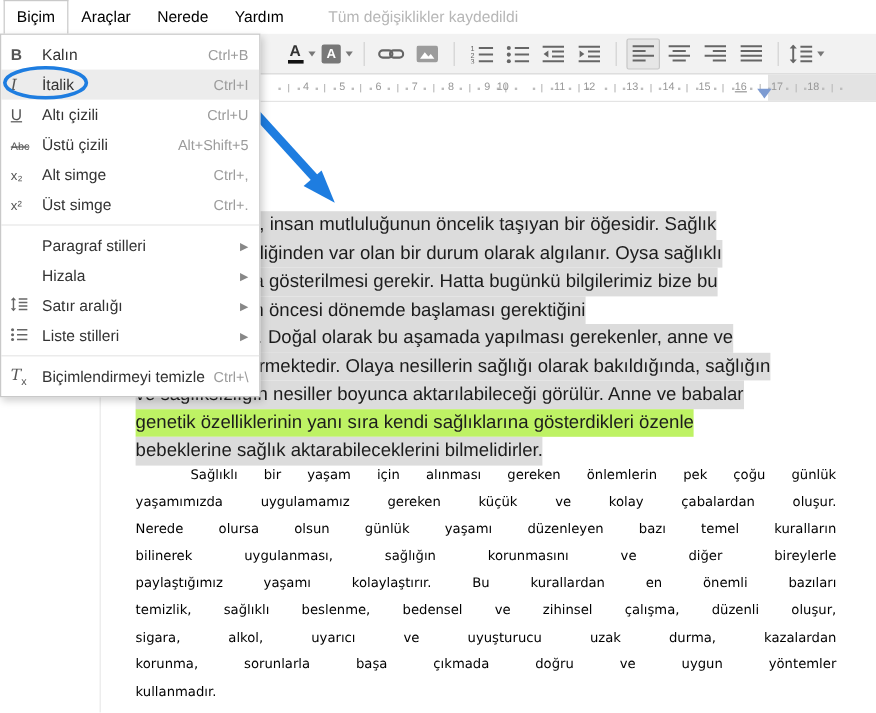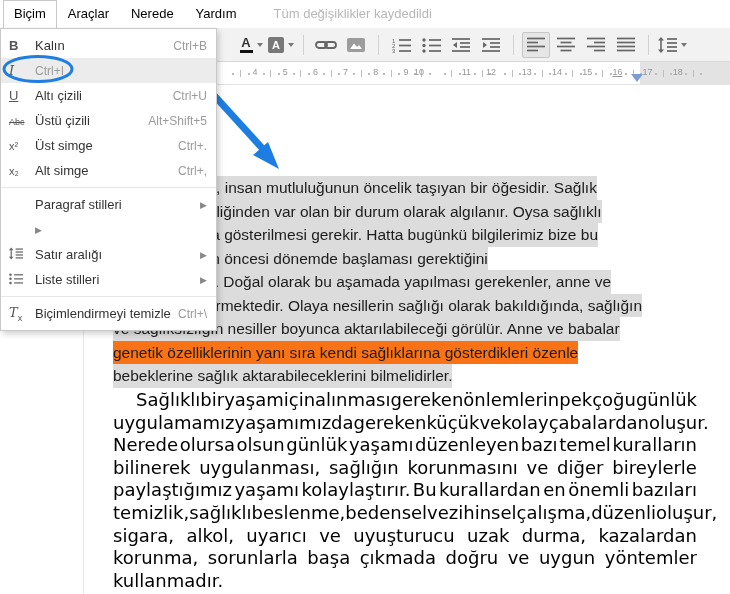--- a/index.html
+++ b/index.html
@@ -33,21 +33,21 @@
   .tick-dot{position:absolute;top:11px;width:2px;height:2px;background:#bdbdbd;}
   .ruler-marker{position:absolute;top:12px;width:0;height:0;border-left:6px solid transparent;border-right:6px solid transparent;border-top:8px solid #7d9bd2;}
 
   
   .doc{position:absolute;top:85px;left:0;right:0;bottom:0;background:#fff;z-index:1;}
   .page-edge{position:absolute;left:83px;top:0;bottom:0;width:1px;background:#e9e9e9;}
   .p1-line{position:absolute;left:113px;white-space:pre;font-family:"Liberation Sans",sans-serif;
            font-size:15.5px;line-height:23.5px;color:#1c1c1c;}
   .p1-line .sel{display:inline-block;}
   .p2-line{position:absolute;left:113px;width:584px;height:22.6px;font-family:"DejaVu Sans",sans-serif;
-           font-size:18px;color:#000;white-space:pre;overflow:visible;}
+           font-size:11px;color:#000;white-space:pre;overflow:visible;}
   .p2-line.just{display:flex;justify-content:space-between;align-items:baseline;}
   .p2-ind{display:inline-block;width:24px;}
 
   
   .format-menu{position:absolute;left:0;top:28px;width:217px;background:#fff;border:1px solid #c9c9c9;
                box-shadow:2px 3px 6px rgba(0,0,0,.18);z-index:40;padding:4px 0;box-sizing:border-box;}
   .menu-row{height:25px;display:flex;align-items:center;padding:0 9px 0 8px;font-size:13px;color:#333;cursor:default;}
   .menu-row.hl{background:#ececec;}
   .m-ico{width:26px;color:#555;font-size:13px;flex:none;}
   .m-ico .ab{font-size:9px;text-decoration:line-through;}
@@ -282,26 +282,26 @@
   <div class="doc">
     <div class="page-edge"></div>
     <div>
         <div class="p1-line" style="top: 91px; left: 173px;"><span class="sel" style="background: rgb(220, 220, 220);">Sağlık, insan mutluluğunun öncelik taşıyan bir öğesidir. Sağlık</span></div>
         <div class="p1-line" style="top: 114.5px;"><span class="sel" style="background: rgb(220, 220, 220);">çoğu kez kendiliğinden var olan bir durum olarak algılanır. Oysa sağlıklı</span></div>
         <div class="p1-line" style="top: 138px;"><span class="sel" style="background: rgb(220, 220, 220);">olmak için çaba gösterilmesi gerekir. Hatta bugünkü bilgilerimiz bize bu</span></div>
         <div class="p1-line" style="top: 161.5px;"><span class="sel" style="background: rgb(220, 220, 220);">çabanın doğum öncesi dönemde başlaması gerektiğini</span></div>
         <div class="p1-line" style="top: 185px;"><span class="sel" style="background: rgb(220, 220, 220);">göstermektedir. Doğal olarak bu aşamada yapılması gerekenler, anne ve</span></div>
         <div class="p1-line" style="top: 208.5px;"><span class="sel" style="background: rgb(220, 220, 220);">babayı ilgilendirmektedir. Olaya nesillerin sağlığı olarak bakıldığında, sağlığın</span></div>
         <div class="p1-line" style="top: 232px;"><span class="sel" style="background: rgb(220, 220, 220);">ve sağlıksızlığın nesiller boyunca aktarılabileceği görülür. Anne ve babalar</span></div>
-        <div class="p1-line" style="top: 255.5px;"><span class="sel" style="background: #f97316;">genetik özelliklerinin yanı sıra kendi sağlıklarına gösterdikleri özenle</span></div>
+        <div class="p1-line" style="top: 255.5px;"><span class="sel" style="background: #bef264;">genetik özelliklerinin yanı sıra kendi sağlıklarına gösterdikleri özenle</span></div>
         <div class="p1-line" style="top: 279px;"><span class="sel" style="background: rgb(220, 220, 220);">bebeklerine sağlık aktarabileceklerini bilmelidirler.</span></div>
       </div>
     <div>
         <div class="p2-line just" style="top: 304px;"><span class="p2-ind"></span><span>Sağlıklı</span><span>bir</span><span>yaşam</span><span>için</span><span>alınması</span><span>gereken</span><span>önlemlerin</span><span>pek</span><span>çoğu</span><span>günlük</span></div>
-        <div class="p2-line just" style="top: 326.6px;"><span>uygulamamız</span><span>yaşamımızda</span><span>gereken</span><span>küçük</span><span>ve</span><span>kolay</span><span>çabalardan</span><span>oluşur.</span></div>
+        <div class="p2-line just" style="top: 326.6px;"><span>yaşamımızda</span><span>uygulamamız</span><span>gereken</span><span>küçük</span><span>ve</span><span>kolay</span><span>çabalardan</span><span>oluşur.</span></div>
         <div class="p2-line just" style="top: 349.2px;"><span>Nerede</span><span>olursa</span><span>olsun</span><span>günlük</span><span>yaşamı</span><span>düzenleyen</span><span>bazı</span><span>temel</span><span>kuralların</span></div>
         <div class="p2-line just" style="top: 371.8px;"><span>bilinerek</span><span>uygulanması,</span><span>sağlığın</span><span>korunmasını</span><span>ve</span><span>diğer</span><span>bireylerle</span></div>
         <div class="p2-line just" style="top: 394.4px;"><span>paylaştığımız</span><span>yaşamı</span><span>kolaylaştırır.</span><span>Bu</span><span>kurallardan</span><span>en</span><span>önemli</span><span>bazıları</span></div>
         <div class="p2-line just" style="top: 417px;"><span>temizlik,</span><span>sağlıklı</span><span>beslenme,</span><span>bedensel</span><span>ve</span><span>zihinsel</span><span>çalışma,</span><span>düzenli</span><span>oluşur,</span></div>
         <div class="p2-line just" style="top: 439.6px;"><span>sigara,</span><span>alkol,</span><span>uyarıcı</span><span>ve</span><span>uyuşturucu</span><span>uzak</span><span>durma,</span><span>kazalardan</span></div>
         <div class="p2-line just" style="top: 462.2px;"><span>korunma,</span><span>sorunlarla</span><span>başa</span><span>çıkmada</span><span>doğru</span><span>ve</span><span>uygun</span><span>yöntemler</span></div>
         <div class="p2-line" style="top: 484.8px;">kullanmadır.</div>
       </div>
   </div>
 
@@ -311,50 +311,52 @@
   </svg>
 
   <div class="format-menu">
       <div class="menu-row">
         <span class="m-ico"><b>B</b></span>
         <span class="m-label">Kalın</span>
         <span class="m-short">Ctrl+B</span>
       </div>
       <div class="menu-row hl">
         <span class="m-ico"><i>I</i></span>
+        <span class="m-label">İtalik</span>
         <span class="m-short">Ctrl+I</span>
       </div>
       <div class="menu-row">
         <span class="m-ico"><span style="text-decoration:underline">U</span></span>
         <span class="m-label">Altı çizili</span>
         <span class="m-short">Ctrl+U</span>
       </div>
       <div class="menu-row">
         <span class="m-ico"><span class="ab">Abc</span></span>
         <span class="m-label">Üstü çizili</span>
         <span class="m-short">Alt+Shift+5</span>
       </div>
       <div class="menu-row">
+        <span class="m-ico"><span style="font-size:11px">x₂</span></span>
+        <span class="m-label">Alt simge</span>
+        <span class="m-short">Ctrl+,</span>
+      </div>
+      <div class="menu-row">
         <span class="m-ico"><span style="font-size:11px">x²</span></span>
         <span class="m-label">Üst simge</span>
         <span class="m-short">Ctrl+.</span>
       </div>
-      <div class="menu-row">
-        <span class="m-ico"><span style="font-size:11px">x₂</span></span>
-        <span class="m-label">Alt simge</span>
-        <span class="m-short">Ctrl+,</span>
-      </div>
       <div class="menu-sep"></div>
       <div class="menu-row">
         <span class="m-ico"></span>
         <span class="m-label">Paragraf stilleri</span>
         <span class="m-sub">▶</span>
       </div>
       <div class="menu-row">
         <span class="m-ico"></span>
+        <span class="m-label">Hizala</span>
         <span class="m-sub">▶</span>
       </div>
       <div class="menu-row">
         <span class="m-ico"><svg width="14" height="13" viewBox="0 0 19 16">
             <polygon points="3,0 6,3.5 0,3.5" fill="#666"></polygon>
             <rect x="2.2" y="3" width="1.6" height="10" fill="#666"></rect>
             <polygon points="3,16 6,12.5 0,12.5" fill="#666"></polygon>
             <line x1="9" y1="2" x2="19" y2="2" stroke="#666" stroke-width="1.7"></line>
             <line x1="9" y1="6" x2="19" y2="6" stroke="#666" stroke-width="1.7"></line>
             <line x1="9" y1="10" x2="19" y2="10" stroke="#666" stroke-width="1.7"></line>

